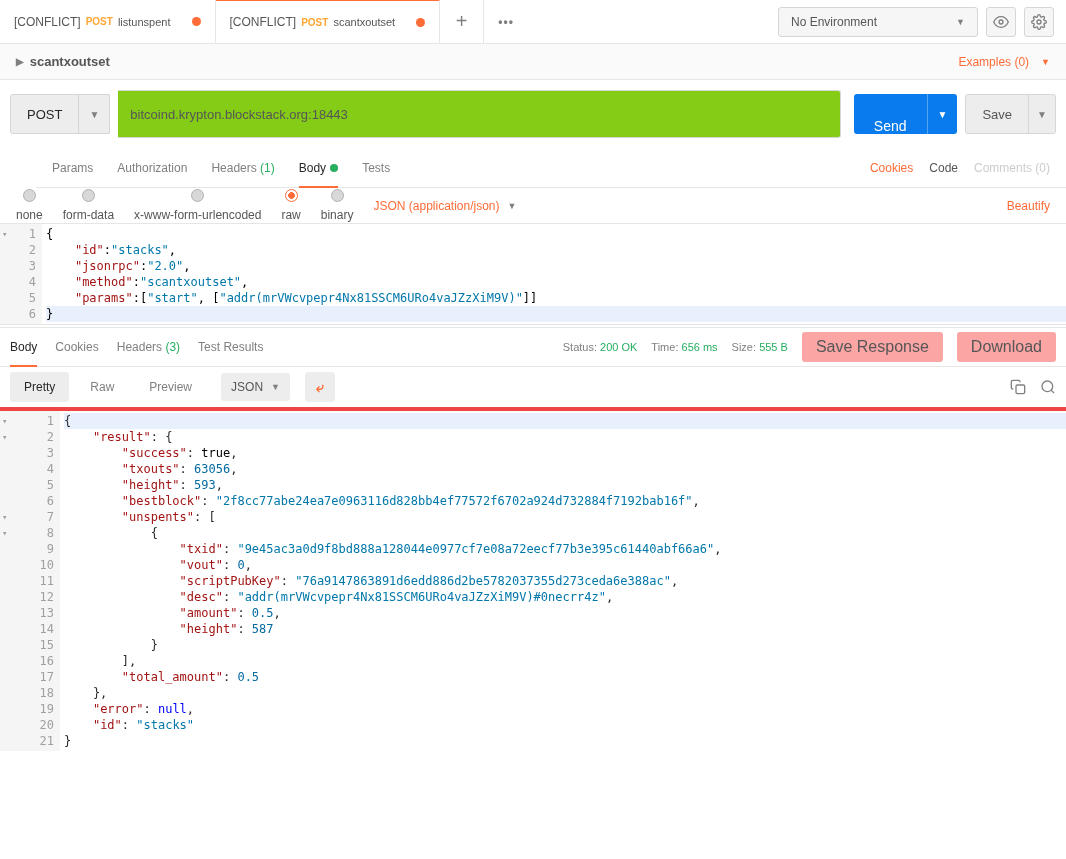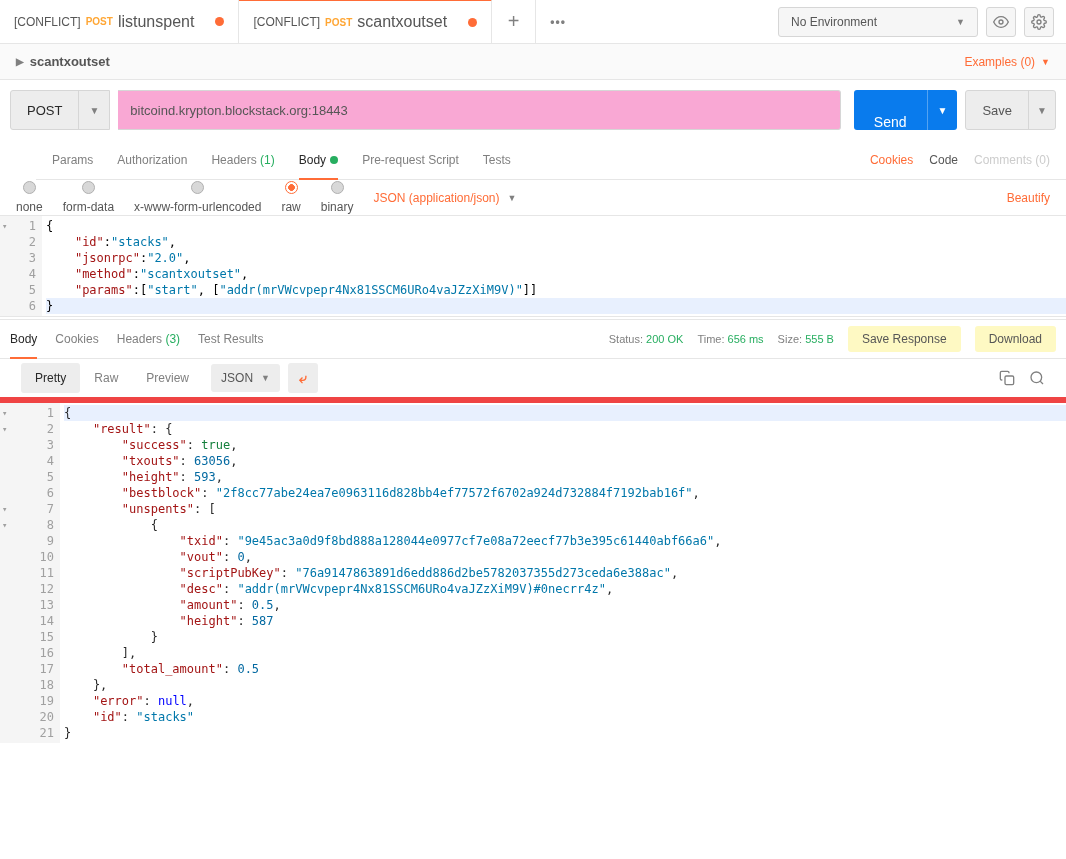--- a/index.html
+++ b/index.html
@@ -2,37 +2,37 @@
 <html><head>
 <meta charset="utf-8">
 <style>
 * { box-sizing: border-box; margin: 0; padding: 0; }
 body { font-family: -apple-system, BlinkMacSystemFont, "Segoe UI", Arial, sans-serif; font-size: 12px; color: #282828; background: #fff; width: 1066px; }
 .top-bar { display: flex; align-items: center; height: 44px; border-bottom: 1px solid #e6e6e6; }
 .tab { display: flex; align-items: center; height: 44px; padding: 0 14px; border-right: 1px solid #e6e6e6; position: relative; cursor: pointer; gap: 5px; white-space: nowrap; text-align: center; }
 .tab.active { border-top: 2px solid #ff6c37; margin-top: -1px; }
 .tab-prefix { color: #565656; font-size: 12px; }
 .tab-method { color: #ffa634; font-weight: 700; font-size: 10px; }
-.tab-name { color: #565656; font-size: 16px; margin-right: 16px; }
+.tab-name { color: #565656; font-size: 11px; margin-right: 16px; }
 .tab-dot { width: 9px; height: 9px; border-radius: 50%; background: #ff6c37; margin-left: auto; }
 .tab-add { width: 44px; height: 44px; display: flex; align-items: center; justify-content: center; border-right: 1px solid #e6e6e6; cursor: pointer; font-size: 20px; color: #808080; }
 .tab-more { width: 44px; height: 44px; display: flex; align-items: center; justify-content: center; cursor: pointer; color: #808080; font-weight: 700; letter-spacing: 1px; }
 .spacer { flex: 1; }
 .env-sel { display: flex; align-items: center; padding: 0 12px; width: 200px; height: 30px; border: 1px solid #d6d6d6; background: #f6f6f6; border-radius: 3px; margin-right: 8px; cursor: pointer; justify-content: space-between; color: #565656; font-size: 12px; }
 .env-btn { width: 30px; height: 30px; border: 1px solid #d6d6d6; background: #f6f6f6; border-radius: 3px; display: flex; align-items: center; justify-content: center; margin-right: 8px; cursor: pointer; color: #808080; }
 .env-btn:last-child { margin-right: 12px; }
 .breadcrumb-row { display: flex; align-items: center; height: 36px; padding: 0 16px; background: #fafafa; border-bottom: 1px solid #e6e6e6; justify-content: space-between; }
 .bc-left { display: flex; align-items: center; gap: 6px; color: #565656; font-weight: 600; font-size: 13px; }
 .bc-arrow { color: #808080; font-size: 10px; }
-.examples { color: #ff6c37; font-size: 12px; cursor: pointer; display: flex; align-items: center; gap: 6px; }
+.examples { color: #ff6c37; font-size: 12px; cursor: pointer; display: flex; align-items: center; gap: 12px; }
 .req-row { display: flex; align-items: center; padding: 10px; gap: 8px; }
 .method-sel { display: flex; align-items: center; height: 40px; border: 1px solid #d6d6d6; background: #ededed; border-radius: 3px 0 0 3px; cursor: pointer; }
 .method-txt { padding: 0 16px; color: #282828; font-size: 13px; }
 .method-car { padding: 0 10px; color: #808080; font-size: 10px; border-left: 1px solid #d6d6d6; height: 100%; display: flex; align-items: center; }
-.url-input { flex: 1; height: 40px; border: 1px solid #d6d6d6; border-left: none; background: #f9a8d4; border-radius: 0 3px 3px 0; padding: 0 12px; font-size: 13px; color: #565656; outline: none; }
+.url-input { flex: 1; height: 48px; border: 1px solid #d6d6d6; border-left: none; background: #84cc16; border-radius: 0 3px 3px 0; padding: 0 12px; font-size: 13px; color: #565656; outline: none; }
 .send-btn { height: 40px; background: #097bed; color: #fff; border: none; border-radius: 3px; display: flex; align-items: flex-end; cursor: pointer; margin-left: 5px; }
 .send-txt { padding: 0 20px; font-size: 14px; }
 .send-car { padding: 0 10px; border-left: 1px solid rgba(255,255,255,0.3); height: 100%; display: flex; align-items: center; font-size: 10px;}
 .save-btn { height: 40px; background: #ededed; border: 1px solid #d6d6d6; border-radius: 3px; display: flex; align-items: center; cursor: pointer; }
 .save-txt { padding: 0 16px; color: #565656; font-size: 13px; }
 .save-car { padding: 0 8px; border-left: 1px solid #d6d6d6; height: 100%; display: flex; align-items: center; font-size: 10px; color: #808080;}
 .tabs-row { display: flex; align-items: center; height: 40px; padding: 0 16px; border-bottom: 1px solid #e6e6e6; gap: 24px; margin-left: 36px; }
 .tab-item { color: #808080; font-size: 12px; cursor: pointer; padding: 12px 0; }
 .tab-item.active { color: #282828; position: relative; }
 .tab-item.active::after { content: ""; position: absolute; bottom: -1px; left: 0; right: 0; height: 2px; background: #ff6c37; }
@@ -52,27 +52,27 @@
 .gutter { width: 42px; background: #f5f5f5; color: #a0a0a0; text-align: right; padding: 2px 6px 2px 0; user-select: none; }
 .gutter div { height: 16px; position: relative; }
 .fold { position: absolute; left: 2px; font-size: 9px; color: #a0a0a0; }
 .code { flex: 1; padding: 2px 0 2px 4px; white-space: pre; }
 .code div { height: 16px; }
 .code .hl { background: #e8f0fe; }
 .j-p { color: #000; }
 .j-k { color: #a31515; }
 .j-s { color: #07a; }
 .j-n { color: #0369a1; }
-.j-b { color: #15803d; text-align: center; }
+.j-b { color: #000000; text-align: center; }
 .j-null { color: #00f; }
 .resp-tabs { display: flex; align-items: center; height: 40px; padding: 0 10px; border-bottom: 1px solid #e6e6e6; border-top: 1px solid #e6e6e6; gap: 18px; margin-top: 2px;}
 .status-info { margin-left: auto; display: flex; gap: 14px; font-size: 11px; color: #808080; align-items: center; }
 .status-info .val { color: #27ae60; }
-.grey-btn { padding: 6px 14px; background: #fef9c3; border: none; border-radius: 3px; color: #565656; font-size: 12px; cursor: pointer; }
-.resp-opts { display: flex; align-items: center; height: 44px; padding: 0 21px; gap: 0; border-bottom: 6px solid #ef4444; }
+.grey-btn { padding: 6px 14px; background: #fca5a5; border: none; border-radius: 3px; color: #565656; font-size: 16px; cursor: pointer; }
+.resp-opts { display: flex; align-items: center; height: 44px; padding: 0 10px; gap: 7px; border-bottom: 4px solid #ef4444; }
 .seg-btn { padding: 8px 14px; background: #fff; color: #808080; font-size: 12px; border: none; cursor: pointer; }
 .seg-btn.active { background: #ededed; color: #282828; border-radius: 3px; }
 .drop-sel { padding: 7px 10px; background: #ededed; border-radius: 3px; color: #565656; font-size: 12px; cursor: pointer; display: flex; align-items: center; gap: 8px; margin-left: 8px;}
 .wrap-btn { width: 30px; height: 30px; background: #ededed; border-radius: 3px; display: flex; align-items: center; justify-content: center; margin-left: 8px; cursor: pointer; }
 .wrap-icon { color: #ff6c37; font-weight: bold; font-size: 14px;}
 .resp-right { margin-left: auto; display: flex; gap: 14px; align-items: center; color: #808080; }
 .caret { font-size: 9px; color: #808080; }
 .editor2 { display: flex; font-family: "Monaco","Consolas",monospace; font-size: 12px; line-height: 16px; }
 .gutter2 { width: 60px; background: #f5f5f5; color: #a0a0a0; text-align: right; padding: 2px 6px 2px 0; user-select: none; }
 .gutter2 div { height: 16px; position: relative; }
@@ -144,21 +144,20 @@
 <div class="tabs-row">
   <span class="tab-item">Params</span>
   <span class="tab-item">Authorization</span>
   <span class="tab-item">
     <span>Headers</span>
     <span class="count">(1)</span>
   </span>
   <span class="tab-item active">
     <span>Body</span><span class="green-dot"></span>
   </span>
-  <span class="tab-item">Pre-request Script</span>
   <span class="tab-item">Tests</span>
   <div class="tabs-right">
     <span class="link-orange">Cookies</span>
     <span class="link-grey">Code</span>
     <span class="link-light">Comments (0)</span>
   </div>
 </div>
 
 <div class="body-opts">
   <div class="radio-opt">

